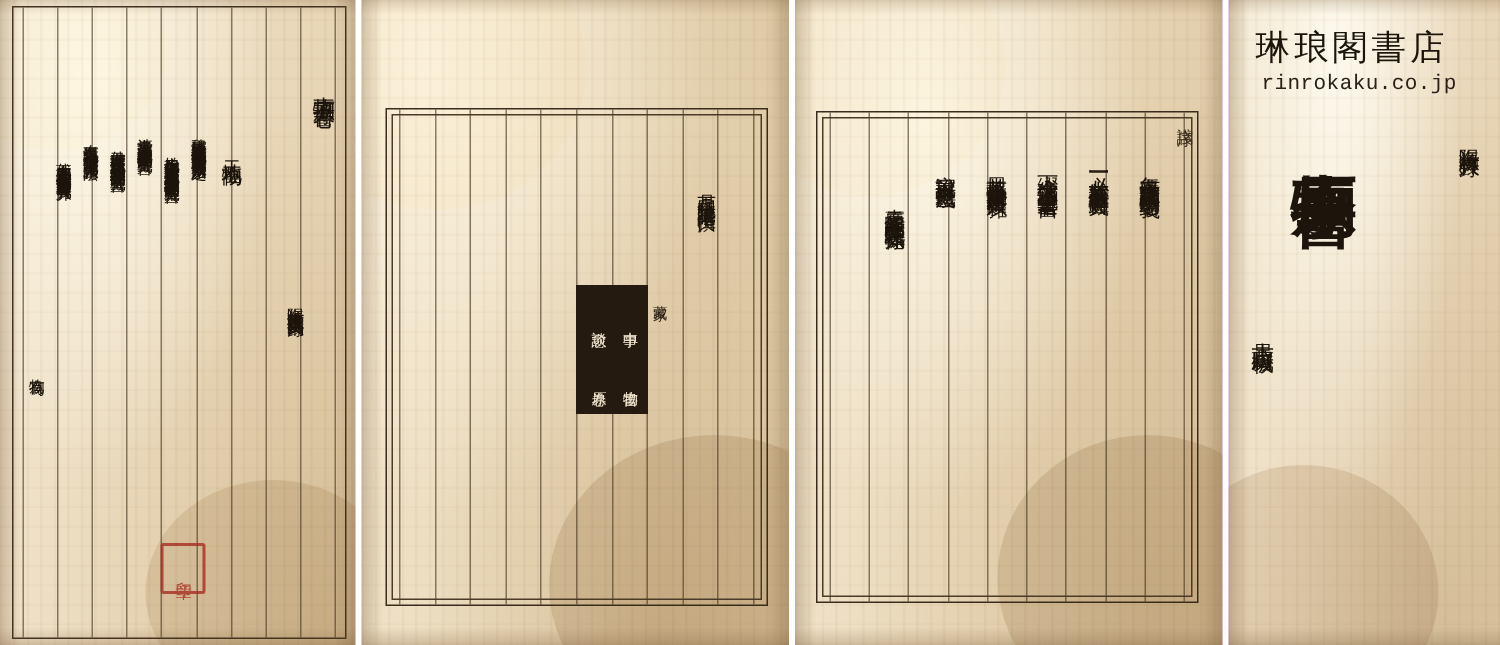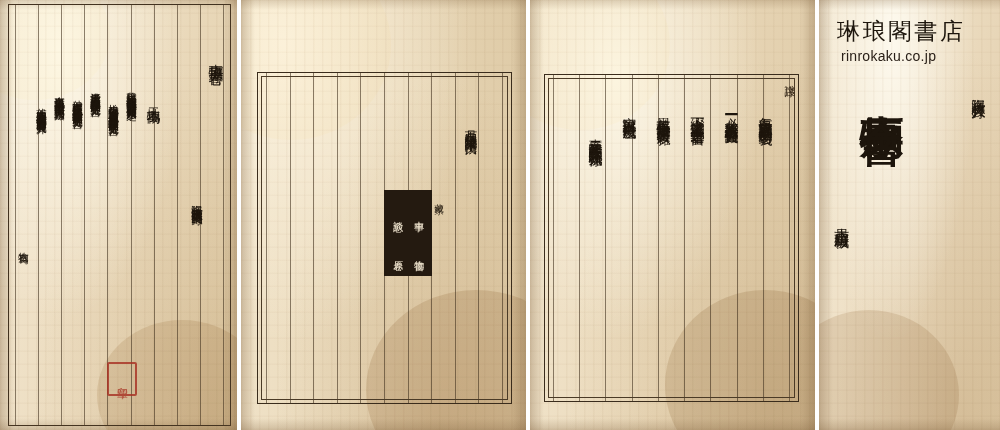--- a/index.html
+++ b/index.html
@@ -159,21 +159,21 @@
   }
   .shop-name {
     position: absolute;
     color: #1d150c;
     font-family: "DejaVu Serif", serif;
     letter-spacing: 0.12em;
   }
   .shop-url {
     position: absolute;
     color: #2a2018;
-    font-family: Liberation Sans, sans-serif;
+    font-family: Liberation Mono, monospace;
     letter-spacing: 0.02em;
   }
   .edge-shadow {
     position: absolute;
     top: 0; bottom: 0;
     width: 14px;
     pointer-events: none;
   }
   .edge-left { left: 0; background: linear-gradient(90deg, rgba(120,90,55,0.30), rgba(120,90,55,0)); }
   .edge-right { right: 0; background: linear-gradient(270deg, rgba(120,90,55,0.30), rgba(120,90,55,0)); }

